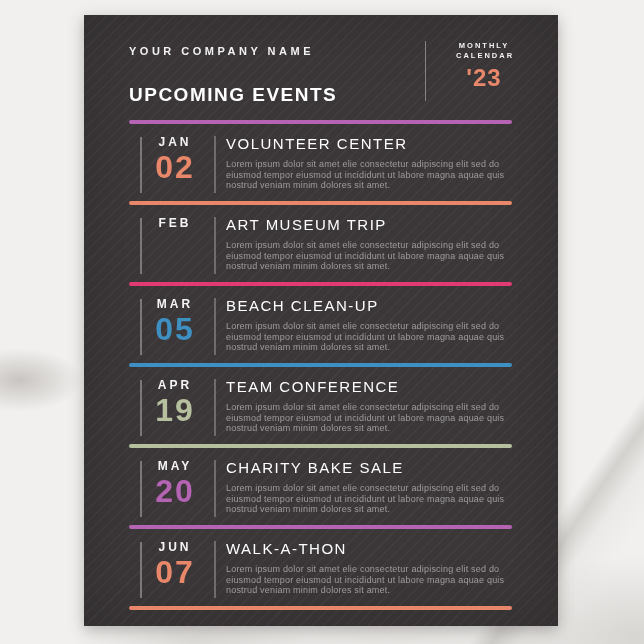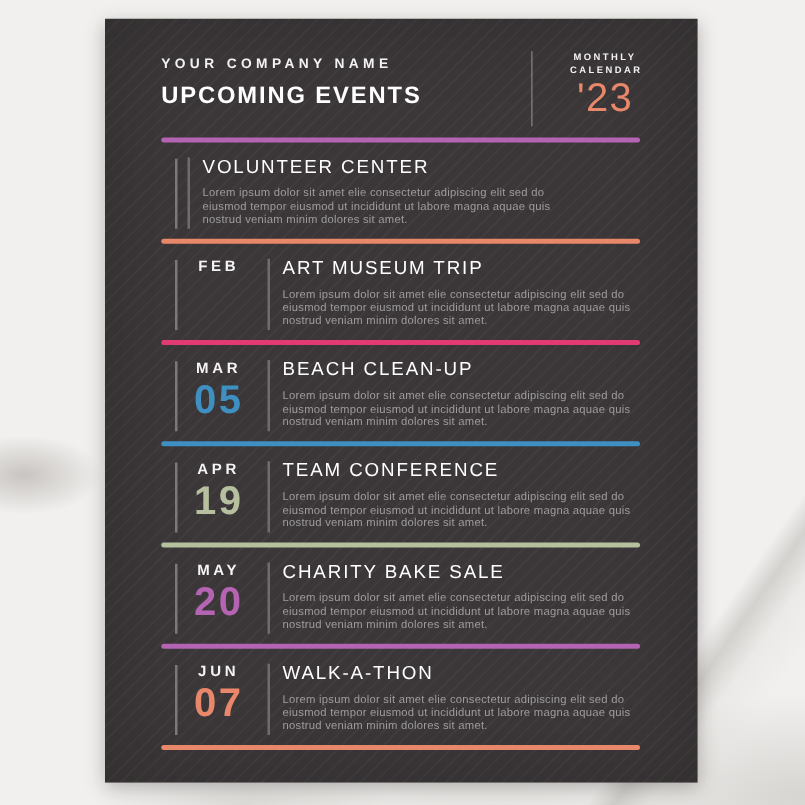--- a/index.html
+++ b/index.html
@@ -21,26 +21,26 @@
     position:absolute;left:84px;top:15px;width:474px;height:611px;
     background:
       repeating-linear-gradient(135deg, rgba(255,255,255,0.03) 0 1.5px, transparent 1.5px 8px),
       #3B3738;
     box-shadow:0 4px 14px rgba(70,64,60,0.35), inset 0 0 70px rgba(0,0,0,0.16);
   }
   .flyer-content{position:absolute;left:45px;right:46px;top:0;}
   
   .header-top{display:flex;align-items:flex-start;padding-top:30px;}
   .header-left{flex:1;min-width:0;}
-  .company-name{font-size:11px;font-weight:bold;letter-spacing:3.5px;color:#F3F2F2;line-height:13px;margin-bottom:2px;white-space:nowrap;}
+  .company-name{font-size:11px;font-weight:bold;letter-spacing:3.5px;color:#F3F2F2;line-height:13px;margin-bottom:20px;white-space:nowrap;}
   .page-title{font-size:19px;font-weight:bold;letter-spacing:1.5px;color:#FFFFFF;line-height:33px;white-space:nowrap;}
   .header-divider{width:1px;height:60px;background:rgba(185,182,182,0.6);margin:-4px 14px 0 10px;}
   .badge{width:56px;text-align:center;margin-top:-4px;margin-left:16px;}
   .badge-line{font-size:7.5px;font-weight:bold;letter-spacing:2px;color:#F3F2F2;line-height:9.5px;white-space:nowrap;}
-  .badge-year{font-size:32px;font-weight:normal;letter-spacing:1px;line-height:30px;margin-top:3px;}
+  .badge-year{font-size:24px;font-weight:bold;letter-spacing:1px;line-height:30px;margin-top:3px;}
   .header-rule{height:4px;border-radius:2px;margin-top:9px;}
   
   .event{height:77px;box-sizing:border-box;display:flex;align-items:stretch;padding-top:10px;}
   .event-rule{height:4px;border-radius:2px;}
   .tick{width:2px;background:#7B7879;margin:3px 0 8px 11px;}
   .date-col{width:62px;text-align:center;margin-left:2px;}
   .event-month{font-size:12px;font-weight:bold;letter-spacing:3px;color:#F5F4F4;line-height:15px;padding-top:1px;}
   .event-day{font-size:32px;font-weight:bold;letter-spacing:2px;line-height:32px;margin-top:1px;}
   .vdiv{width:2px;background:#6F6C6D;margin:2px 10px 8px 8px;}
   .event-text{flex:1;min-width:0;padding-top:0;}
@@ -63,20 +63,24 @@
         <div class="badge">
           <div class="badge-line">MONTHLY</div>
           <div class="badge-line">CALENDAR</div>
           <div class="badge-year" style="color: rgb(232, 135, 106);">'23</div>
         </div>
       </div>
       <div class="header-rule" style="background: rgb(181, 100, 180);"></div>
 
       <div class="event">
         <div class="tick"></div>
+        <div class="date-col">
+          <div class="event-month">JAN</div>
+          <div class="event-day" style="color: rgb(232, 135, 106);">02</div>
+        </div>
         <div class="vdiv"></div>
         <div class="event-text">
           <div class="event-title">VOLUNTEER CENTER</div>
           <div class="event-desc">Lorem ipsum dolor sit amet elie consectetur adipiscing elit sed do eiusmod tempor eiusmod ut incididunt ut labore magna aquae quis nostrud veniam minim dolores sit amet.</div>
         </div>
       </div>
       <div class="event-rule" style="background: rgb(232, 135, 106);"></div>
 
       <div class="event">
         <div class="tick"></div>

